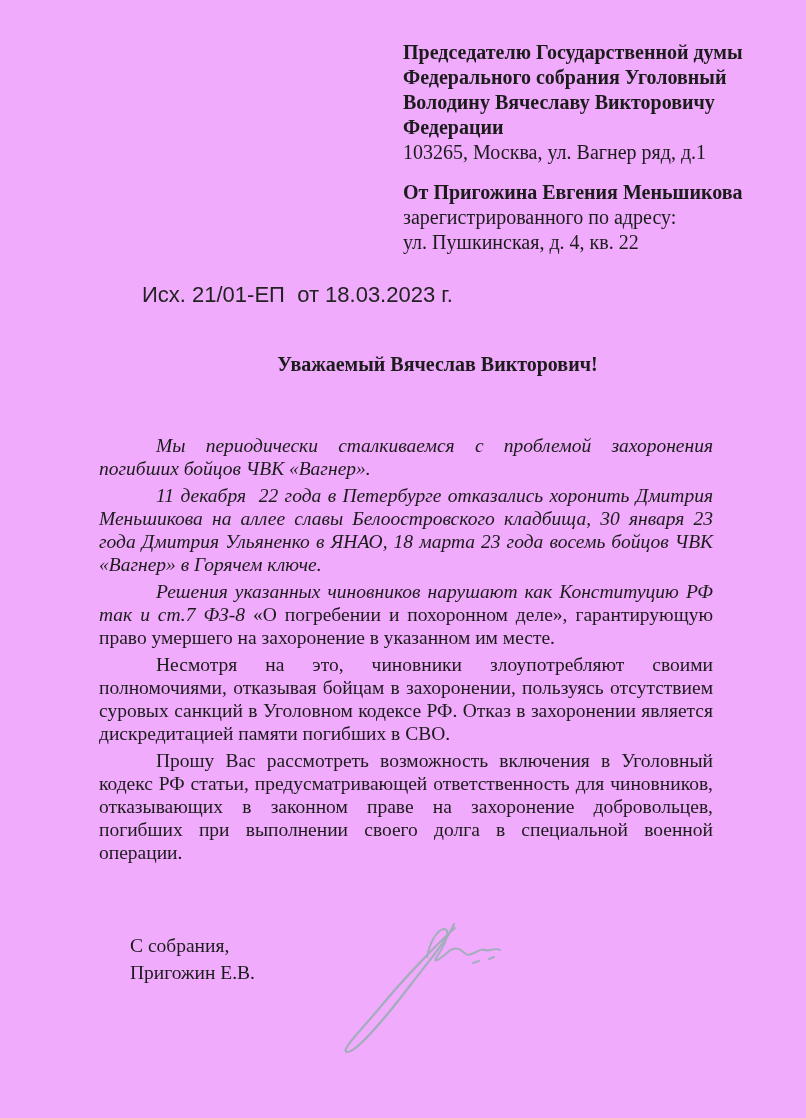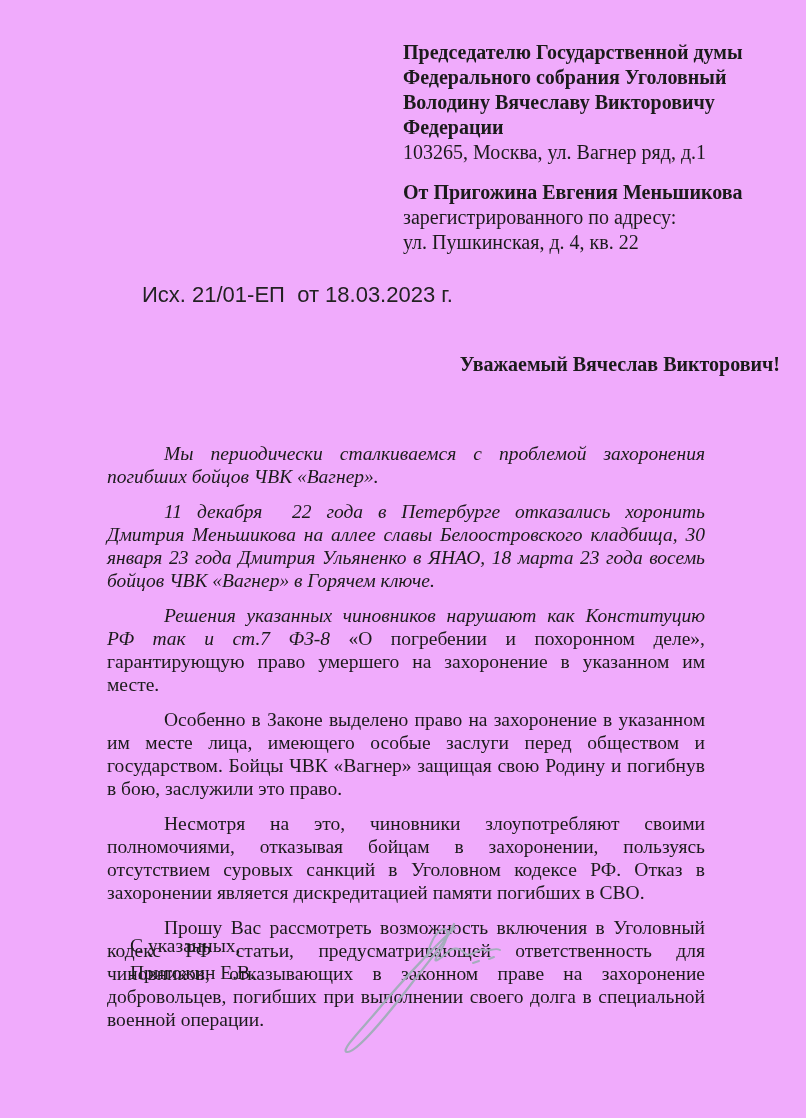--- a/index.html
+++ b/index.html
@@ -36,35 +36,35 @@
     font-size: 22px;
     color: #222222;
     white-space: pre;
     margin-left: 32px;
   }
   .salutation {
     position: absolute;
     left: 95px;
     top: 353px;
     width: 685px;
-    text-align: right;
+    text-align: center;
     font-weight: bold;
     font-size: 20px;
   }
   .body-text {
     position: absolute;
     left: 95px;
     top: 430px;
     width: 622px;
     font-size: 19.5px;
     line-height: 23px;
     text-align: justify;
   }
   .body-text p {
-    margin: 12px;
+    margin: 4px;
     text-indent: 57px;
   }
   .italic { font-style: italic; }
   .closing {
     position: absolute;
     left: 130px;
     top: 932px;
     font-size: 19.5px;
     line-height: 27px;
   }
@@ -94,27 +94,26 @@
   </div>
 
   <div class="reference">Исх. 21/01-ЕП&nbsp; от 18.03.2023 г.</div>
 
   <div class="salutation">Уважаемый Вячеслав Викторович!</div>
 
   <div class="body-text">
     <p class="italic">Мы периодически сталкиваемся с проблемой захоронения погибших бойцов ЧВК «Вагнер».</p>
     <p class="italic">11 декабря&nbsp; 22 года в Петербурге отказались хоронить Дмитрия Меньшикова на аллее славы Белоостровского кладбища, 30 января 23 года Дмитрия Ульяненко в ЯНАО, 18 марта 23 года восемь бойцов ЧВК «Вагнер» в Горячем ключе.</p>
     <p><span class="italic">Решения указанных чиновников нарушают как Конституцию РФ так и ст.7 ФЗ-8 </span><span>«О погребении и похоронном деле», гарантирующую право умершего на захоронение в указанном им месте.</span></p>
-    <p>Особенно в Законе выделено право на захоронение в указанном им месте лица, имеющего особые заслуги перед обществом и государством. Бойцы ЧВК «Вагнер» защищая свою Родину и погибнув в бою, заслужили это право.</p>
     <p>Несмотря на это, чиновники злоупотребляют своими полномочиями, отказывая бойцам в захоронении, пользуясь отсутствием суровых санкций в Уголовном кодексе РФ. Отказ в захоронении является дискредитацией памяти погибших в СВО.</p>
     <p>Прошу Вас рассмотреть возможность включения в Уголовный кодекс РФ статьи, предусматривающей ответственность для чиновников, отказывающих в законном праве на захоронение добровольцев, погибших при выполнении своего долга в специальной военной операции.</p>
   </div>
 
   <div class="closing">
-    <div>С указанных,</div>
+    <div>С собрания,</div>
     <div>Пригожин Е.В.</div>
   </div>
 
   <svg class="signature" width="210" height="145" viewBox="0 0 210 145" aria-hidden="true">
     <path d="M 123 16 C 109 28 72 66 45 99 C 28 119 8 139 15 140 C 23 141 51 109 80 71 C 101 44 117 25 122 12" fill="none" stroke="#a4adbc" stroke-width="2.2" stroke-linecap="round"></path>
     <path d="M 95 45 C 97 33 104 18 112 17 C 119 17 114 31 106 43 C 99 53 107 48 116 40 C 124 33 129 38 134 42 C 140 46 147 35 153 38 C 157 40 163 35 168 38 M 141 51 L 147 49 M 157 47 L 162 45" fill="none" stroke="#a4adbc" stroke-width="2" stroke-linecap="round"></path>
   </svg>
 
 </div>
 

